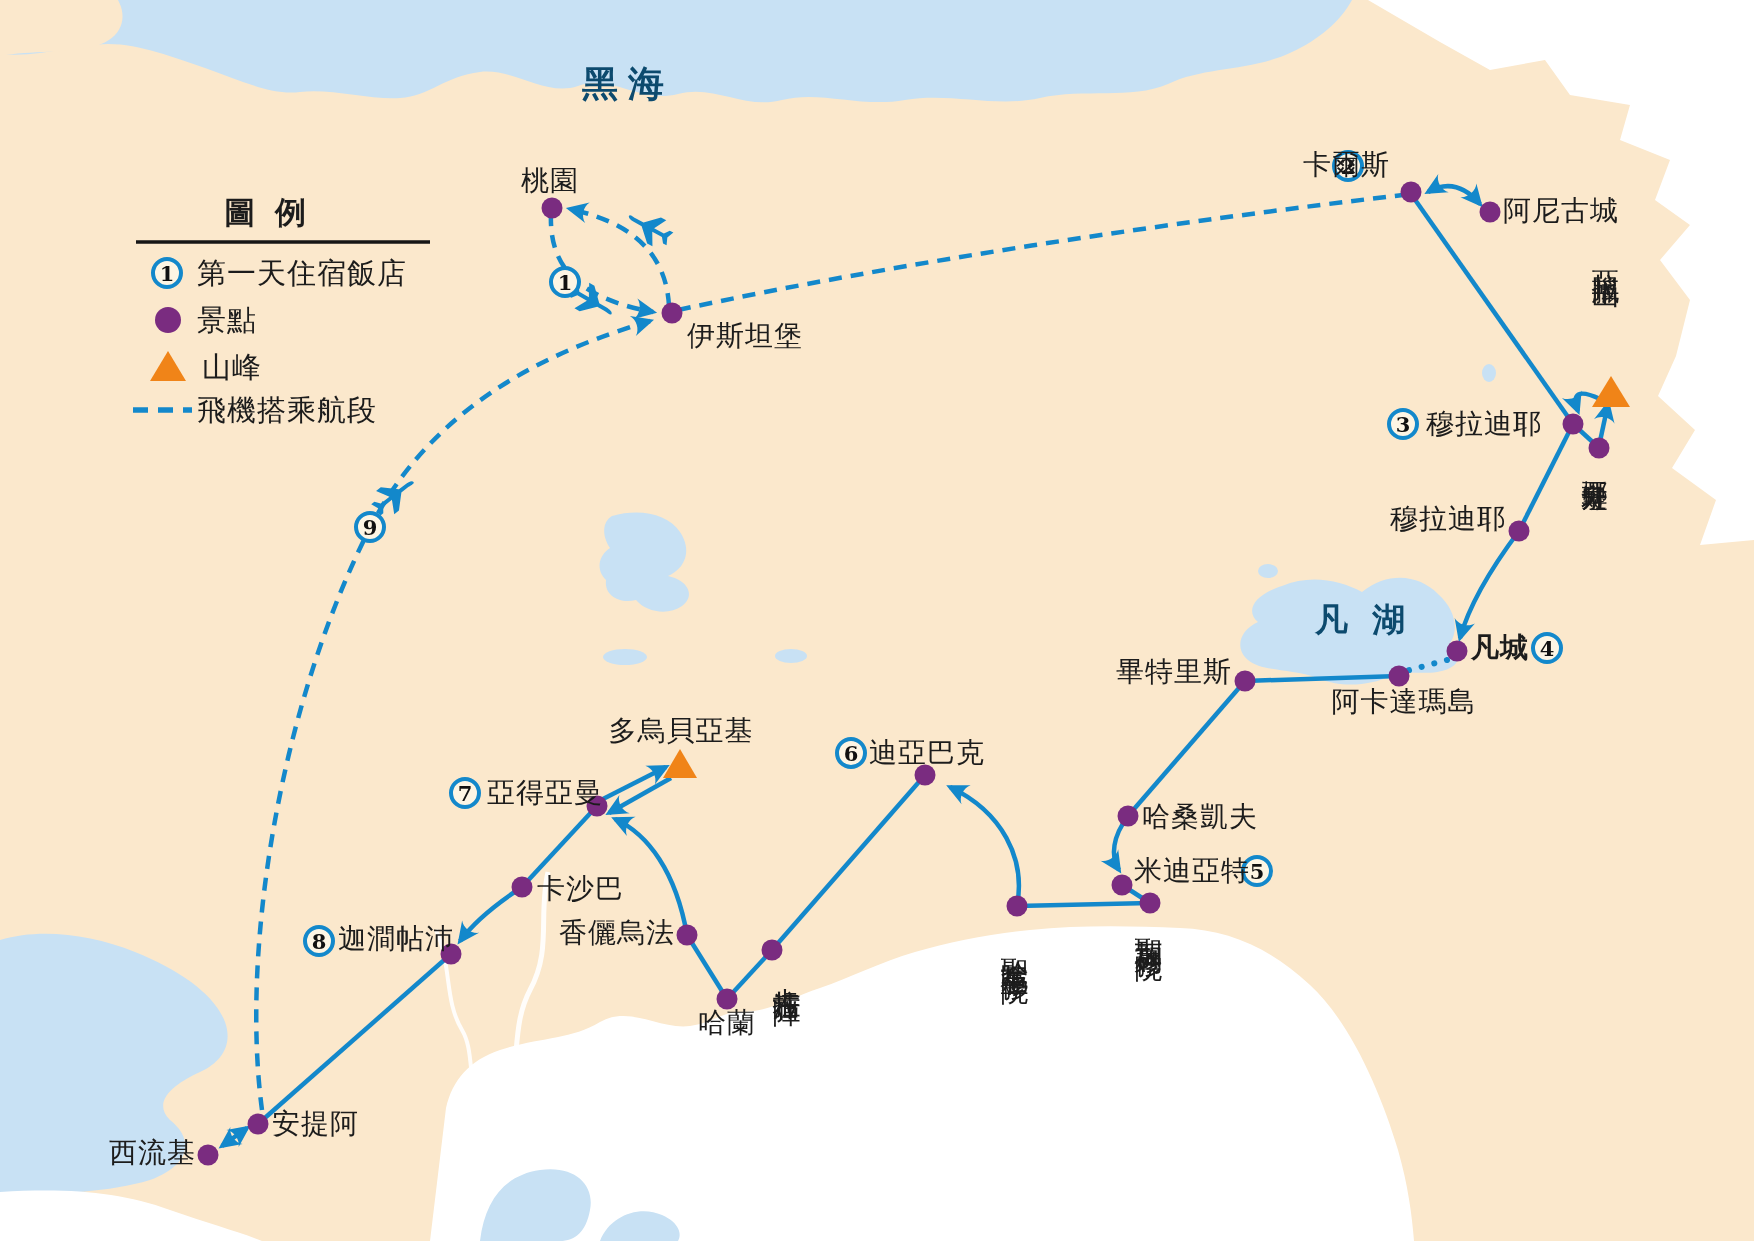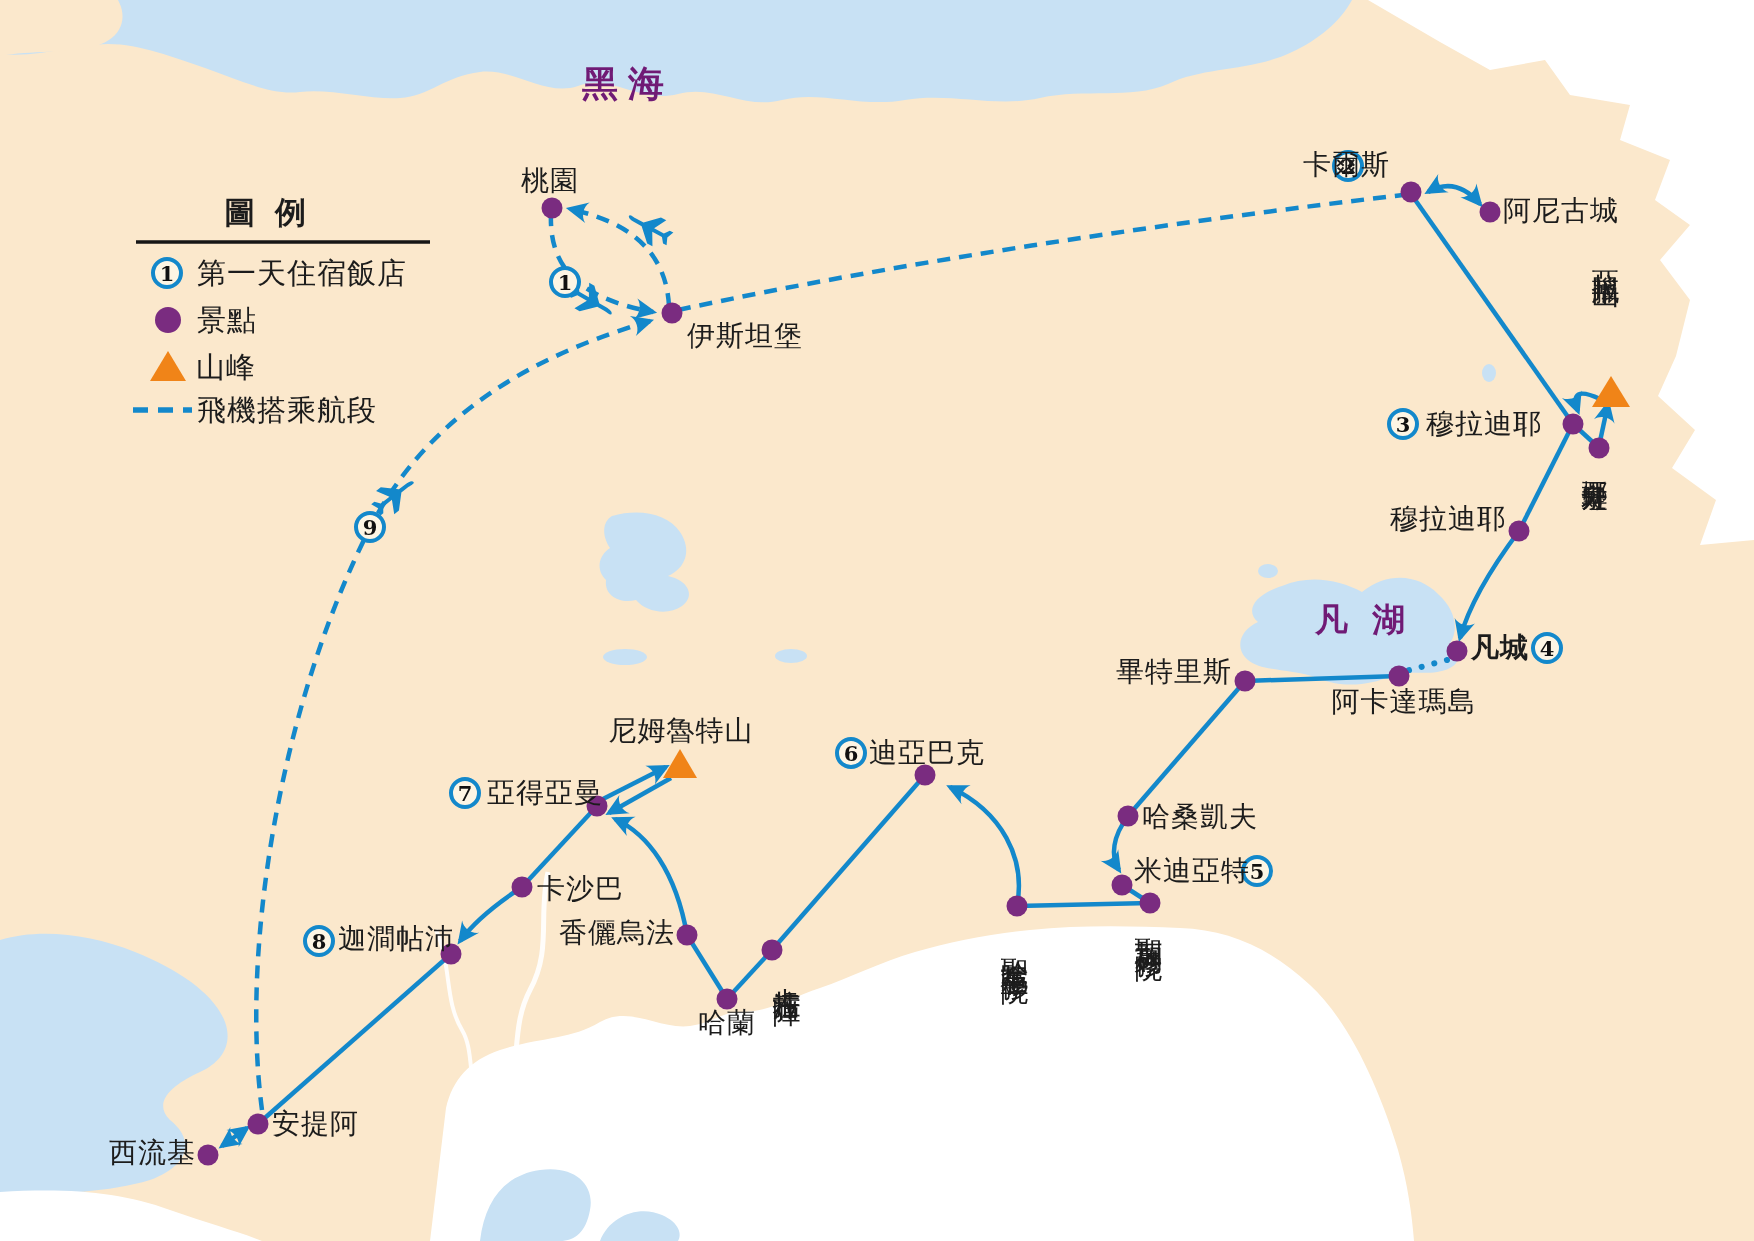--- a/index.html
+++ b/index.html
@@ -5,21 +5,21 @@
   html,body{margin:0;padding:0;background:#fff;}
   #map{position:relative;width:1754px;height:1241px;overflow:hidden;background:#fff;
        font-family:"Liberation Serif","DejaVu Serif",serif;}
   #geo{position:absolute;left:0;top:0;}
   .lbl{position:absolute;white-space:nowrap;color:#1c1c1c;font-size:28px;line-height:1;
        letter-spacing:1px;font-weight:500;}
   .anc-c{transform:translate(-50%,-50%);}
   .anc-l{transform:translate(0,-50%);}
   .anc-r{transform:translate(-100%,-50%);}
   .vert{writing-mode:vertical-rl;text-orientation:upright;letter-spacing:3px;}
-  .sea-name{color:#701a75;font-weight:bold;font-size:36px;letter-spacing:10px;}
+  .sea-name{color:#0c4a6e;font-weight:bold;font-size:36px;letter-spacing:10px;}
   .country-name{color:#898E90;font-weight:bold;font-size:46px;letter-spacing:16px;}
   .num{position:absolute;width:32px;height:32px;border:4.5px solid #1388CB;border-radius:50%;
        background:#FDF5E4;display:flex;align-items:center;justify-content:center;
        transform:translate(-50%,-50%);font-family:"DejaVu Serif","Liberation Serif",serif;
        font-size:21px;font-weight:bold;color:#111;box-sizing:border-box;}
   .legend-title{font-size:31px;font-weight:bold;letter-spacing:6px;}
   .legend-item{font-size:29px;}
 </style>
 </head>
 <body>
@@ -130,21 +130,21 @@
     <line x1="136" y1="242" x2="430" y2="242" stroke="#161616" stroke-width="3.5"></line>
     <circle cx="168" cy="320" r="13" fill="#7A2C80"></circle>
     <polygon points="168,351 150,381 186,381" fill="#F08418"></polygon>
     <path d="M133,410 L192,410" stroke="#1388CB" stroke-width="5.5" stroke-dasharray="15 10" fill="none"></path>
   </svg>
 
   <div class="lbl legend-title anc-c" style="left:268px;top:212px;">圖  例</div>
   <div class="num" style="left:167px;top:273px;">1</div>
   <div class="lbl legend-item anc-l" style="left:197px;top:273px;">第一天住宿飯店</div>
   <div class="lbl legend-item anc-l" style="left:197px;top:320px;text-align:center;">景點</div>
-  <div class="lbl legend-item anc-l" style="left:196px;top:367px;">山峰</div>
+  <div class="lbl legend-item anc-l" style="left:202px;top:367px;">山峰</div>
   <div class="lbl legend-item anc-l" style="left:197px;top:410px;">飛機搭乘航段</div>
 
   <div class="lbl sea-name anc-c" style="left:628px;top:84px;">黑海</div>
   <div class="lbl sea-name anc-c" style="left:1364px;top:620px;font-size:33px;letter-spacing:8px;">凡 湖</div>
 
   <div class="num" style="left:565px;top:282px;">1</div>
   <div class="num" style="left:1348px;top:166px;">2</div>
   <div class="num" style="left:1403px;top:424px;">3</div>
   <div class="num" style="left:1547px;top:648px;">4</div>
   <div class="num" style="left:1257px;top:871px;">5</div>
@@ -160,21 +160,21 @@
   <div class="lbl anc-l" style="left:1426px;top:424px;">穆拉迪耶</div>
   <div class="lbl anc-r" style="left:1506px;top:519px;">穆拉迪耶</div>
   <div class="lbl anc-l" style="left:1471px;top:648px;font-weight:bold;">凡城</div>
   <div class="lbl anc-c" style="left:1404px;top:702px;">阿卡達瑪島</div>
   <div class="lbl anc-r" style="left:1232px;top:672px;">畢特里斯</div>
   <div class="lbl anc-l" style="left:1142px;top:817px;">哈桑凱夫</div>
   <div class="lbl anc-l" style="left:1134px;top:871px;">米迪亞特</div>
   <div class="lbl anc-l" style="left:869px;top:753px;">迪亞巴克</div>
   <div class="lbl anc-r" style="left:675px;top:933px;">香儷烏法</div>
   <div class="lbl anc-c" style="left:727px;top:1023px;">哈蘭</div>
-  <div class="lbl anc-c" style="left:681px;top:731px;">尼姆魯特山</div>
+  <div class="lbl anc-c" style="left:681px;top:731px;">多烏貝亞基</div>
   <div class="lbl anc-l" style="left:487px;top:793px;">亞得亞曼</div>
   <div class="lbl anc-l" style="left:537px;top:889px;">卡沙巴</div>
   <div class="lbl anc-l" style="left:338px;top:939px;">迦澗帖沛</div>
   <div class="lbl anc-l" style="left:272px;top:1124px;">安提阿</div>
   <div class="lbl anc-r" style="left:196px;top:1153px;">西流基</div>
 
   <div class="lbl vert" style="left:1591px;top:248px;">亞拉臘山</div>
   <div class="lbl vert" style="left:1581px;top:460px;font-size:26px;letter-spacing:1px;">挪亞方舟疑址</div>
   <div class="lbl vert" style="left:1134px;top:916px;">聖加百列修院</div>
   <div class="lbl vert" style="left:1000px;top:936px;">聖哈拿尼亞修院</div>

